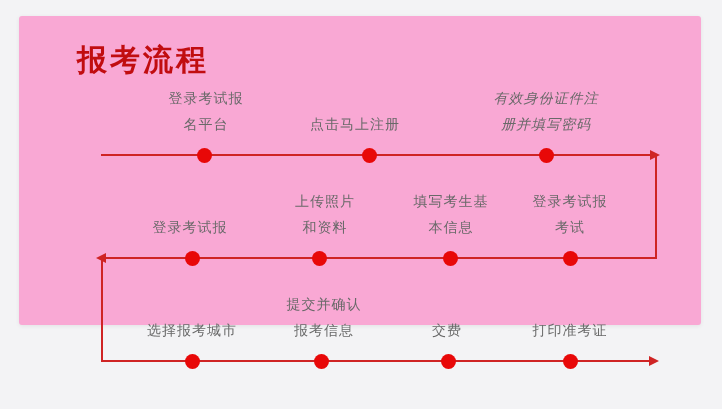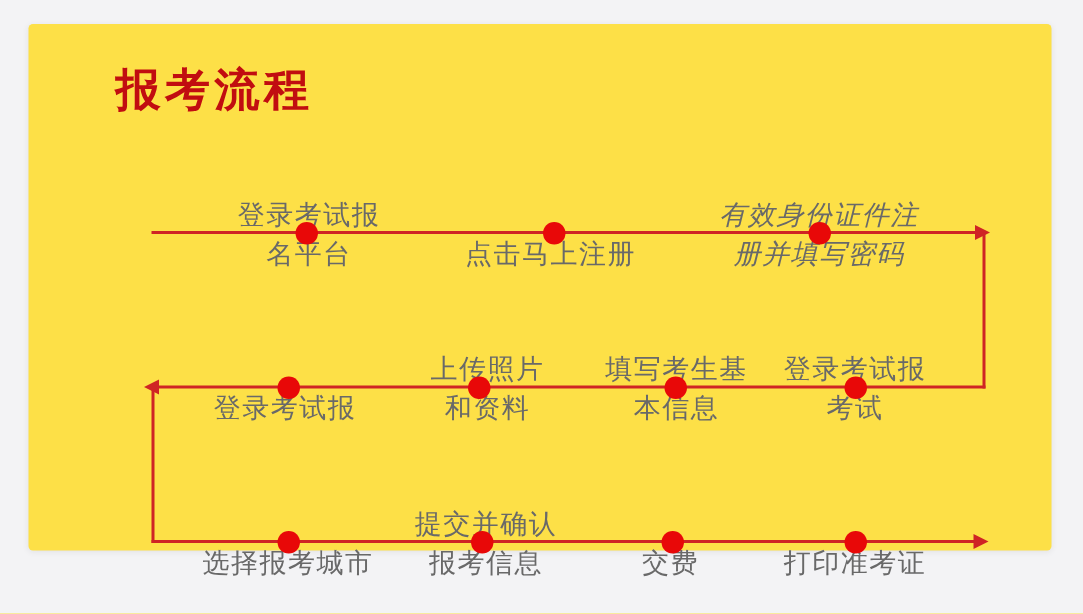--- a/index.html
+++ b/index.html
@@ -6,22 +6,22 @@
   body {
     width: 722px; height: 409px;
     background: #f3f3f5;
     font-family: "Liberation Serif", "DejaVu Serif", serif;
     overflow: hidden;
     position: relative;
   }
   .card {
     position: absolute;
     left: 19px; top: 16px;
-    width: 682px; height: 351px;
-    background: #fde047;
+    width: 682px; height: 309px;
+    background: #f9a8d4;
     border-radius: 3px;
     box-shadow: 0 1px 4px rgba(0,0,0,0.07);
   }
   .title {
     position: absolute;
     left: 58px; top: 24px;
     font-size: 30px;
     font-weight: bold;
     letter-spacing: 3px;
     color: #c10d10;
@@ -50,26 +50,25 @@
   .dot {
     position: absolute;
     width: 15px; height: 15px;
     border-radius: 50%;
     background: #e80808;
   }
   .step-label {
     position: absolute;
     width: 176px;
     text-align: center;
-    font-size: 18px;
+    font-size: 14px;
     line-height: 26px;
     color: #696969;
     white-space: pre-line;
     letter-spacing: 1px;
-    margin-top: 44px;
   }
 </style>
 </head>
 <body>
 
 <div class="card">
 
   <div class="title">报考流程</div>
 
   <div>
@@ -82,21 +81,21 @@
     <div class="arrow-left" style="left:77px; top:237px;"></div>
     <div class="vline" style="left:82px; top:241px; height:105px;"></div>
 
     <div class="hline" style="left:82px; top:344px; width:550px;"></div>
     <div class="arrow-right" style="left:630px; top:340px;"></div>
 
     <div class="step-label" style="left:99px; top:70px;">登录考试报
 名平台</div>
     <div class="dot" style="left:178px; top:132px;"></div>
 
-    <div class="step-label" style="left:260px; top:96px;">点击马上注册</div>
+    <div class="step-label" style="left:248px; top:96px;">点击马上注册</div>
     <div class="dot" style="left:343px; top:132px;"></div>
 
     <div class="step-label" style="left:439px; top:70px;font-style:italic;">有效身份证件注
 册并填写密码</div>
     <div class="dot" style="left:520px; top:132px;"></div>
 
     <div class="step-label" style="left:83px; top:199px;">登录考试报</div>
     <div class="dot" style="left:166px; top:235px;"></div>
 
     <div class="step-label" style="left:218px; top:173px;">上传照片

